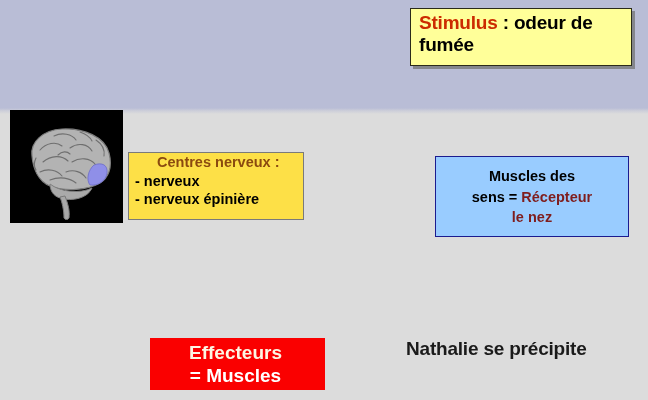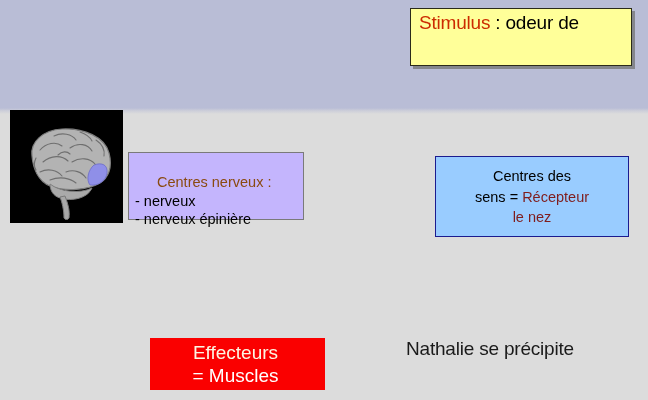--- a/index.html
+++ b/index.html
@@ -55,24 +55,24 @@
     width: 113px; height: 113px;
     background: #000000;
     overflow: hidden;
   }
 
   
   #centres-box {
     position: absolute;
     left: 128px; top: 152px;
     width: 176px; height: 68px;
-    background: #c4b5fd;
+    background: #fde047;
     border: 1px solid #7a7a7a;
     box-sizing: border-box;
-    padding: 20px 0 0 6px;
+    padding: 0 0 0 6px;
     font-size: 14.5px;
     line-height: 1.28;
     color: #000000;
   }
   #centres-box .hl { color: #8a4a10; }
   #centres-box .ttl { padding-left: 22px; }
 
   
   #organe-box {
     position: absolute;
@@ -109,32 +109,33 @@
     position: absolute;
     left: 386px; top: 337px;
     width: 250px;
     font-size: 19px;
     line-height: 1.22;
     color: #1a1a1a;
     letter-spacing: -0.2px;
     margin-left: 20px;
   }
 
-  .row { white-space: nowrap; }
+  .row { white-space: nowrap; font-weight: bold; }
 </style>
 </head>
 <body>
 
 <div id="slide">
 
   <div id="band-top"></div>
   <div id="band-fade"></div>
 
   <div id="stimulus-box">
     <div class="row"><span class="hl">Stimulus</span><span> : odeur de</span></div>
+    <div class="row">fumée</div>
   </div>
 
   <div id="brain-pic">
     <svg width="113" height="113" viewBox="0 0 113 113">
       <rect x="0" y="0" width="113" height="113" fill="#000000"></rect>
       <g>
 
         <path d="M22 46 C20 32 33 20 52 19 C74 18 95 27 99 43 C103 58 98 68 90 73 C78 80 56 82 40 76 C28 71 23 58 22 46 Z" fill="#b3b3b3"></path>
         <path d="M22 46 C20 32 33 20 52 19 C74 18 95 27 99 43 C103 58 98 68 90 73 C78 80 56 82 40 76 C28 71 23 58 22 46 Z" fill="none" stroke="#7d7d7d" stroke-width="1.2"></path>
 
@@ -163,21 +164,21 @@
     </svg>
   </div>
 
   <div id="centres-box">
     <div class="row ttl"><span class="hl">Centres nerveux  :</span></div>
     <div class="row">- nerveux</div>
     <div class="row">- nerveux épinière</div>
   </div>
 
   <div id="organe-box">
-    <div class="row">Centres des</div>
+    <div class="row">Muscles des</div>
     <div class="row"><span>sens = </span><span class="hl">Récepteur</span></div>
     <div class="row hl">le nez</div>
   </div>
 
   <div id="effecteurs-box">
     <div class="row w">Effecteurs</div>
     <div class="row b">= Muscles</div>
   </div>
 
   <div id="nathalie-text">

